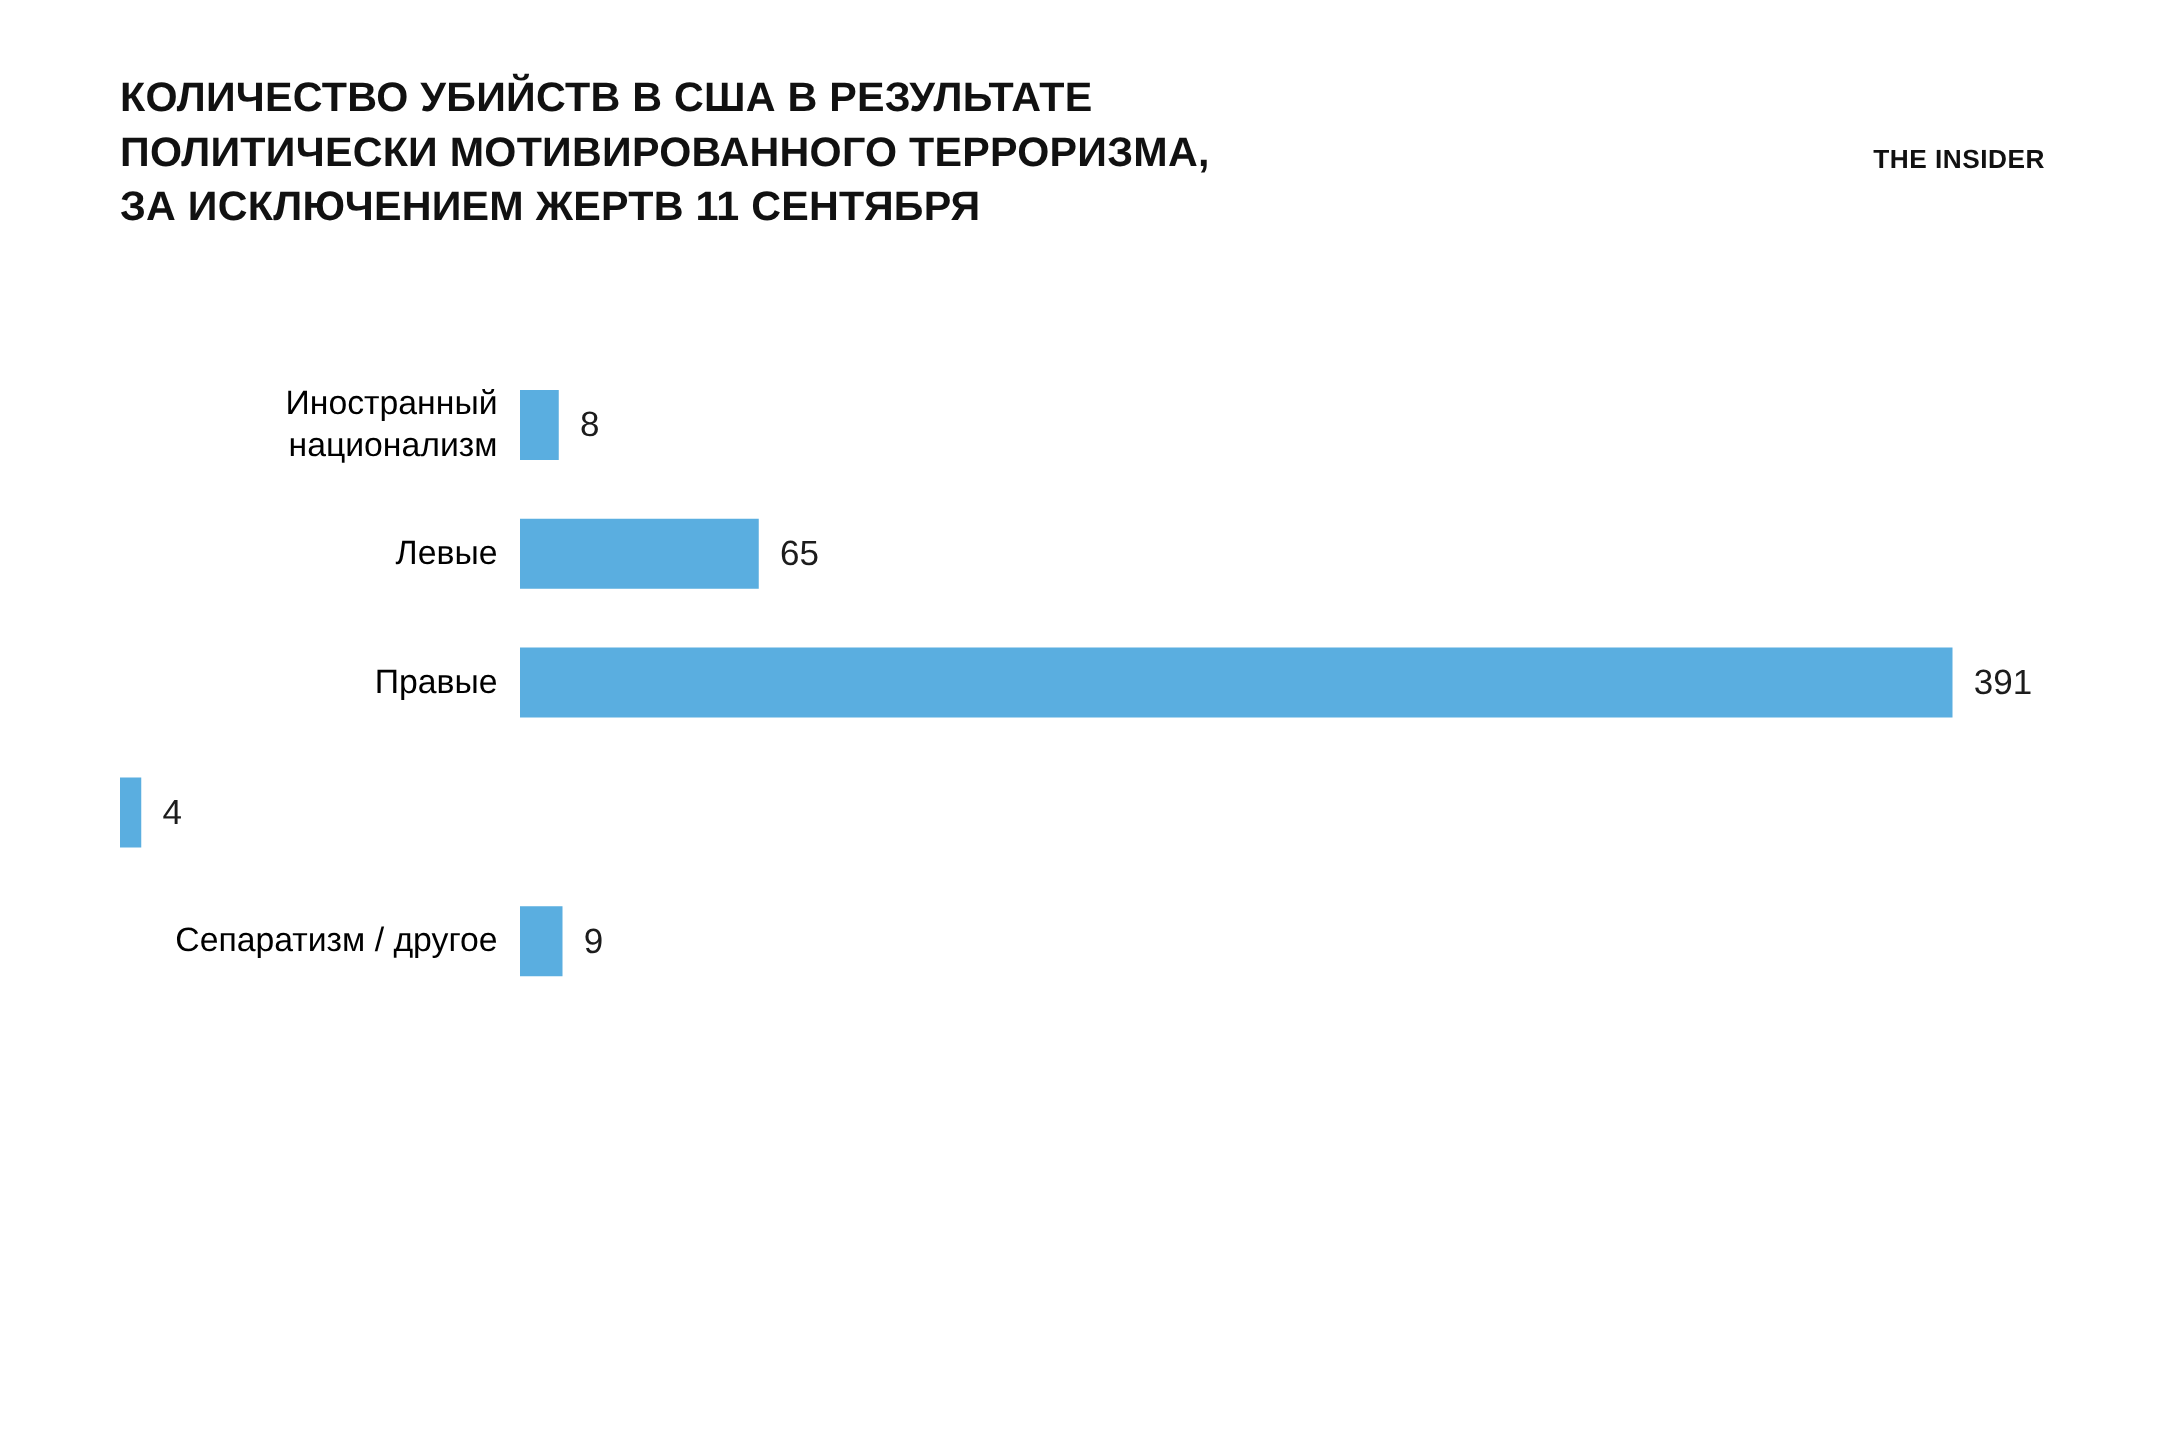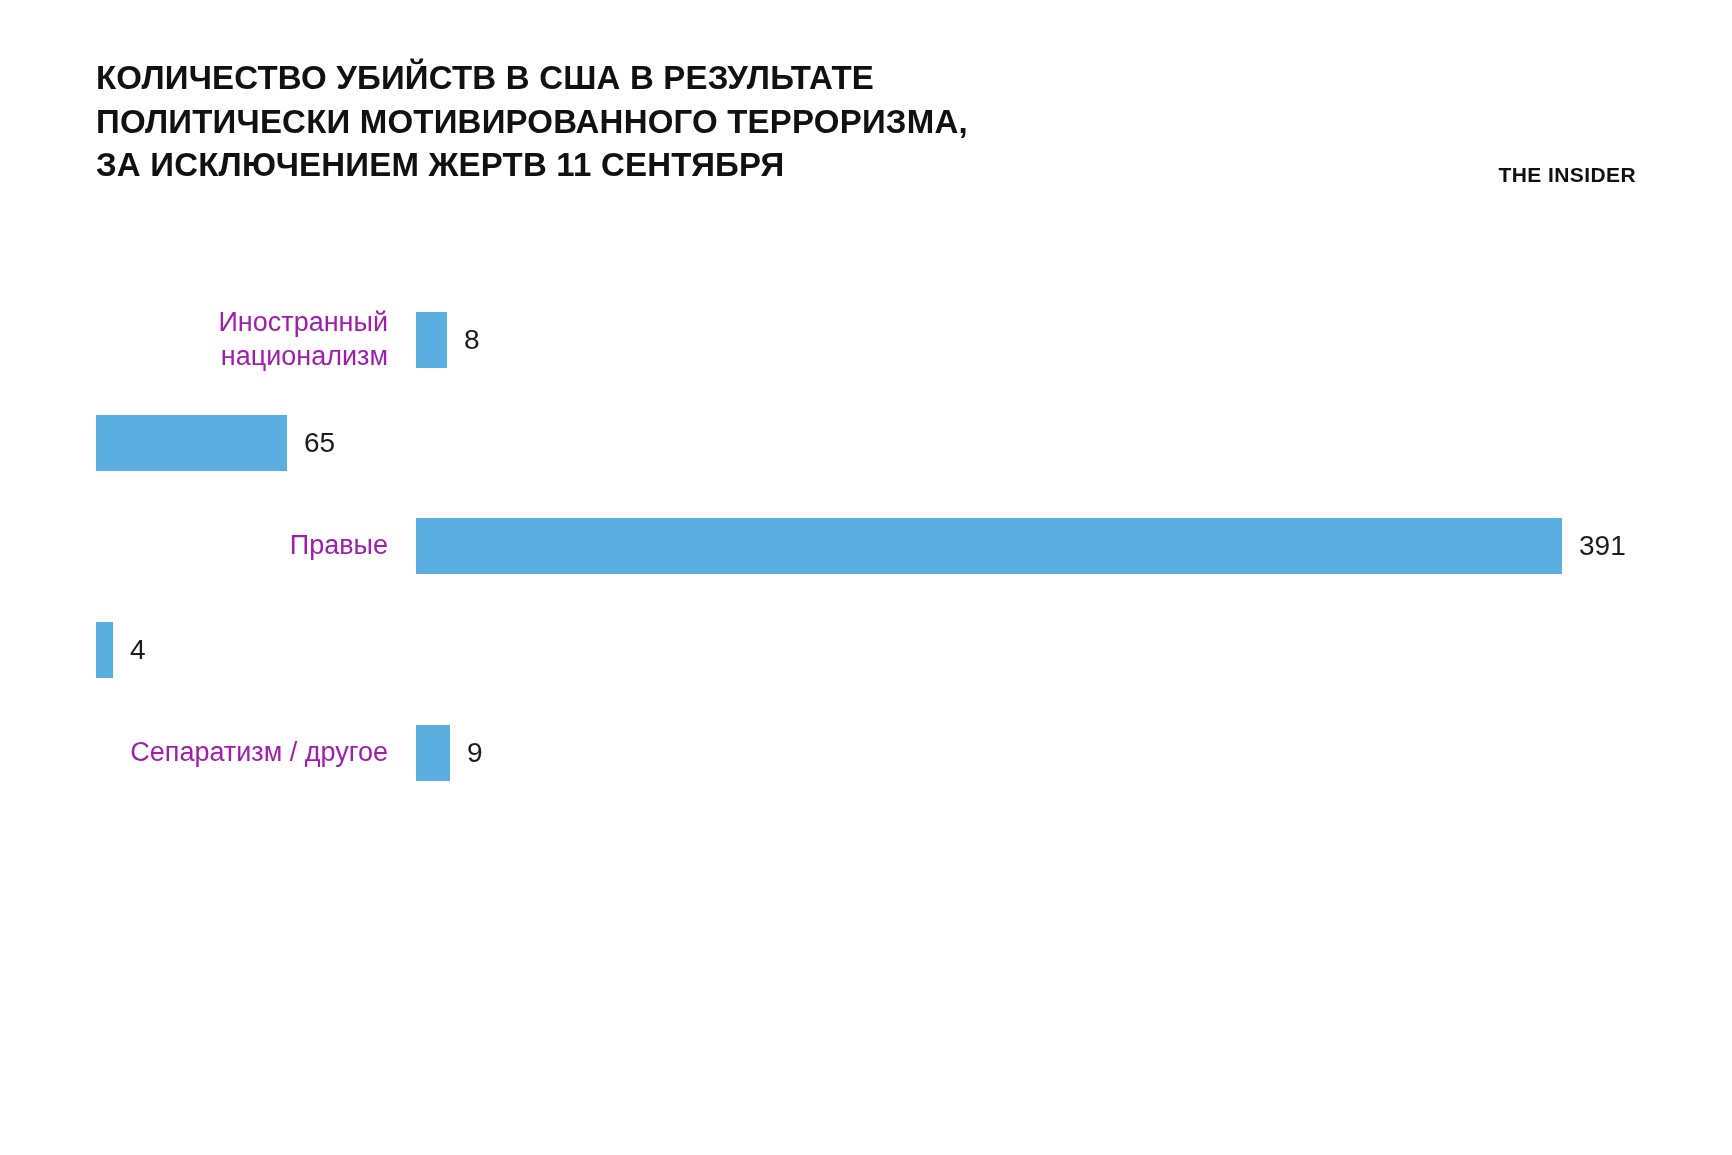--- a/index.html
+++ b/index.html
@@ -23,21 +23,21 @@
     box-sizing: border-box;
   }
 
   
   .header {
     position: absolute;
     left: 96px;
     top: 56px;
     right: 96px;
     display: flex;
-    align-items: flex-end;
+    align-items: center;
     justify-content: space-between;
   }
 
   .title {
     font-size: 33px;
     font-weight: bold;
     line-height: 1.32;
     letter-spacing: 0.2px;
     color: #111111;
     max-width: 1120px;
@@ -67,25 +67,25 @@
   .row {
     display: flex;
     align-items: center;
     height: 103.3px;
   }
 
   .row-label {
     width: 320px;
     flex: 0 0 320px;
     text-align: right;
-    padding-right: 28px;
+    padding-right: 18px;
     box-sizing: border-box;
     font-size: 27px;
     line-height: 1.25;
-    color: #a21caf;
+    color: #000000;
     white-space: pre-line;
   }
 
   .bar-area {
     position: relative;
     flex: 1 1 auto;
     height: 100%;
     display: flex;
     align-items: center;
   }
@@ -129,20 +129,21 @@
       <div class="row-label">Иностранный
 национализм</div>
       <div class="bar-area">
         <div class="bar" style="width:31px"></div>
         <div class="bar-value">8</div>
       </div>
     </div>
 
 
     <div class="row">
+      <div class="row-label">Левые</div>
       <div class="bar-area">
         <div class="bar" style="width:191px"></div>
         <div class="bar-value">65</div>
       </div>
     </div>
 
     <div class="row">
       <div class="row-label">Правые</div>
       <div class="bar-area">
         <div class="bar" style="width:1146px"></div>

